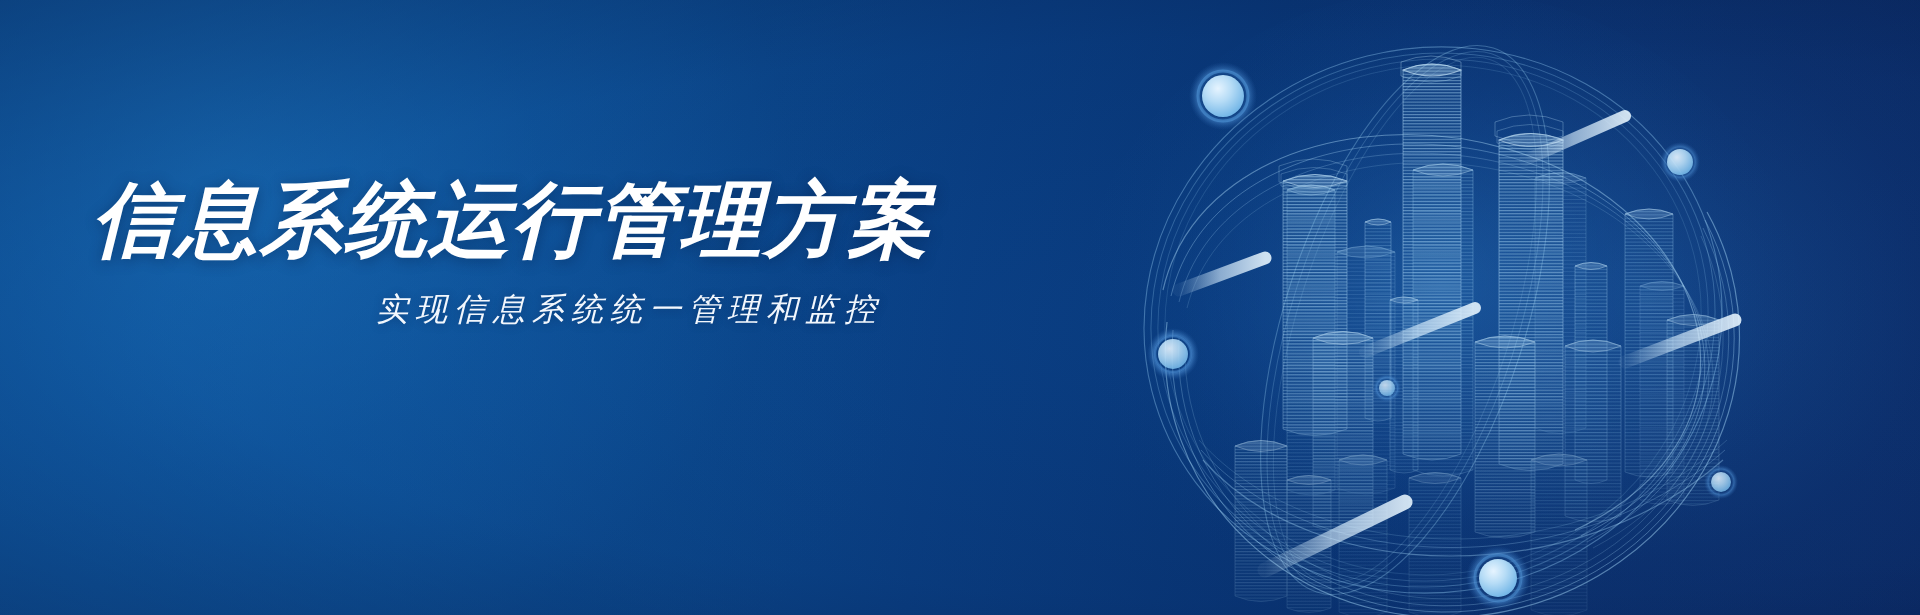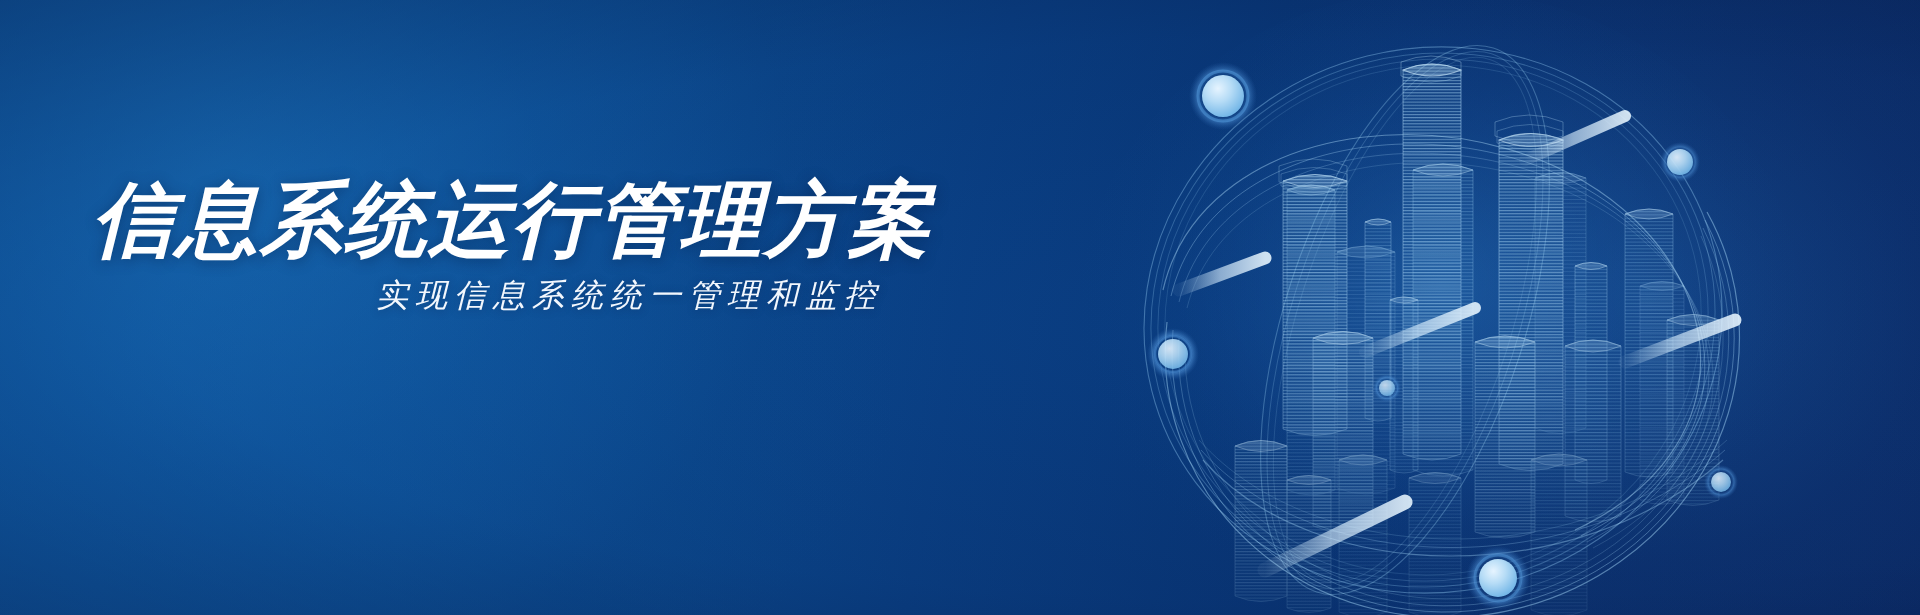--- a/index.html
+++ b/index.html
@@ -61,21 +61,21 @@
     font-size:82px;
     line-height:1.02;
     font-weight:bold;
     font-style:italic;
     letter-spacing:2px;
     color:#ffffff;
     text-shadow:0 2px 14px rgba(4,28,70,.45);
     white-space:nowrap;
   }
   .subhead{
-    margin-top:12px;
+    margin-top:26px;
     padding-left:284px;
     font-size:32px;
     font-style:italic;
     letter-spacing:7px;
     color:#f2f7fd;
     text-shadow:0 1px 8px rgba(4,28,70,.40);
     white-space:nowrap;
   }
 
   

